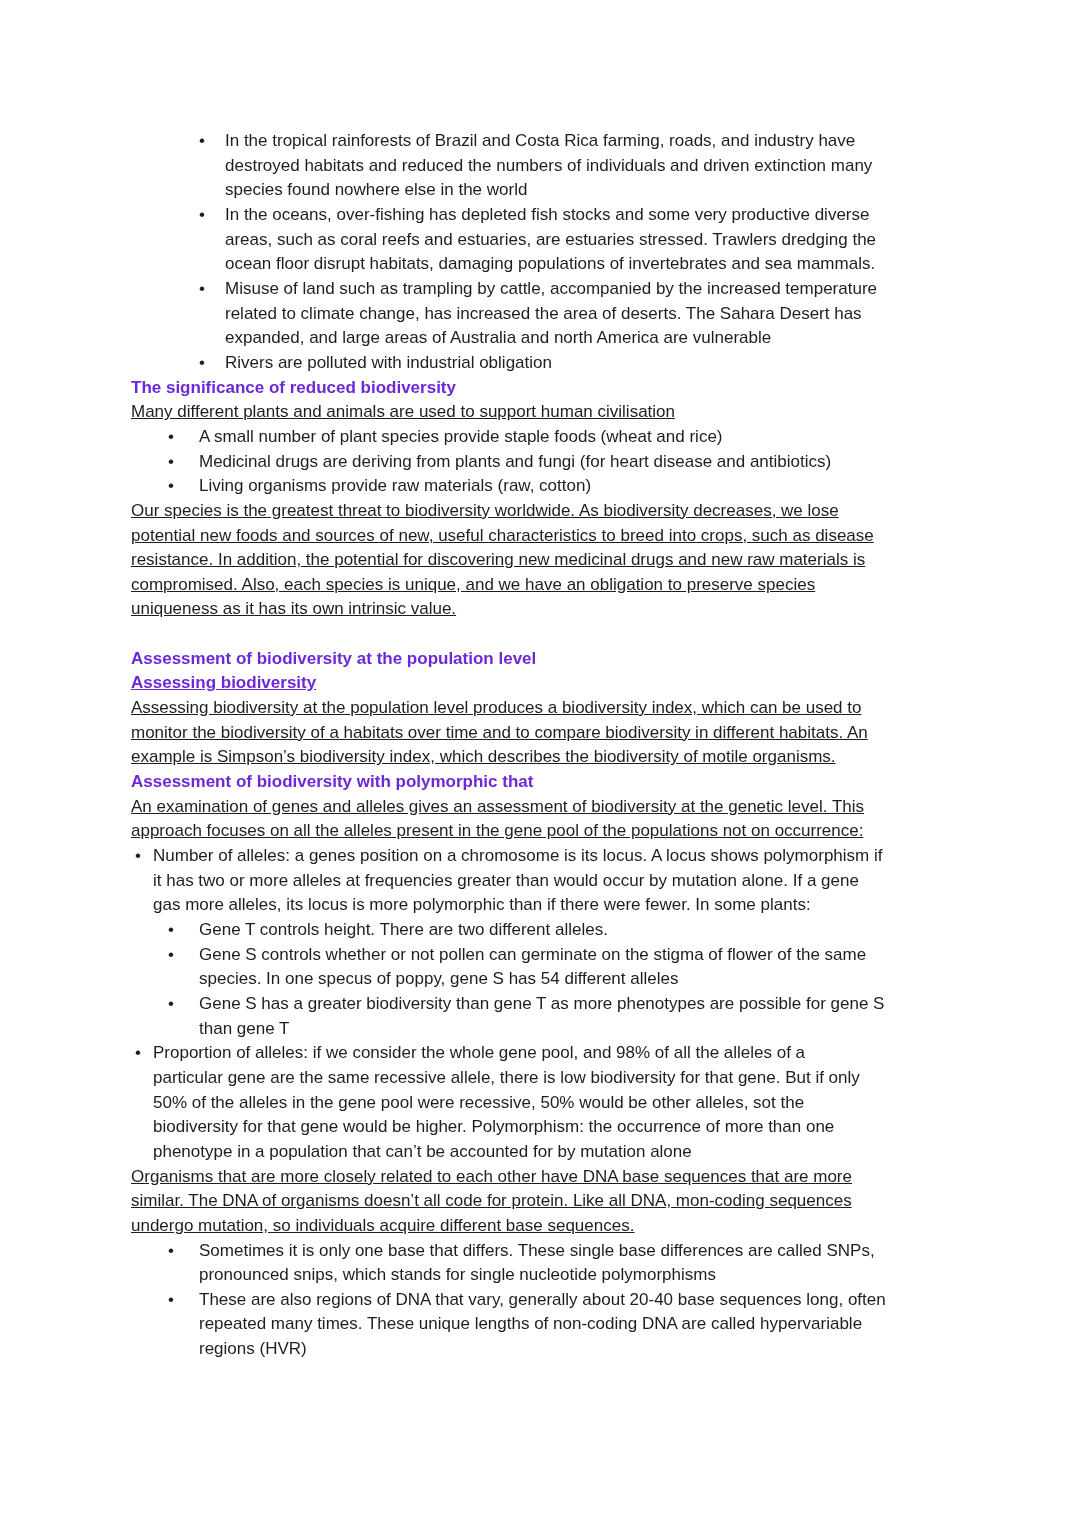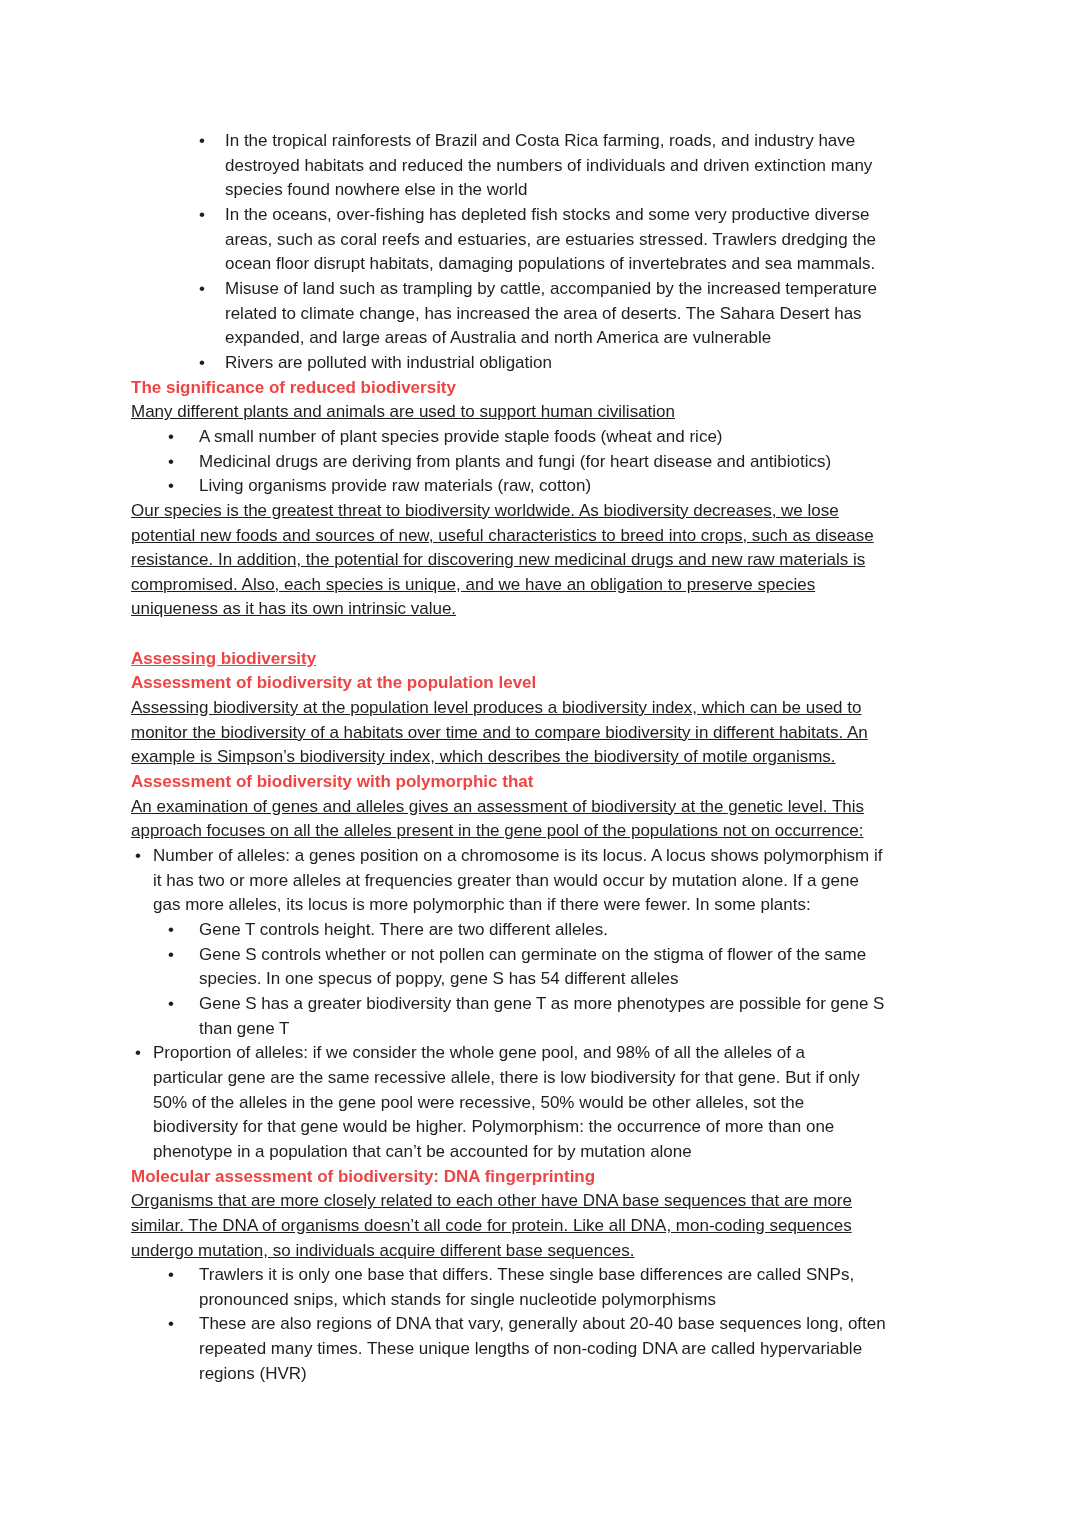--- a/index.html
+++ b/index.html
@@ -23,21 +23,21 @@
     left: 131px;
     top: 129px;
     width: 835px;
   }
   .para {
     white-space: pre-line;
     text-decoration: underline;
   }
   .heading {
     font-weight: 700;
-    color: #ef4444;
+    color: #6d28d9;
     white-space: pre-line;
   }
   .heading.underline {
     text-decoration: underline;
   }
   .bullet-row {
     display: flex;
     align-items: flex-start;
   }
   .bullet-row .marker {
@@ -96,22 +96,22 @@
       <div class="bullet-row lvl1">
         <span class="marker">•</span>
         <span class="text">Living organisms provide raw materials (raw, cotton)</span>
       </div>
       <div class="para">Our species is the greatest threat to biodiversity worldwide. As biodiversity decreases, we lose
 potential new foods and sources of new, useful characteristics to breed into crops, such as disease
 resistance. In addition, the potential for discovering new medicinal drugs and new raw materials is
 compromised. Also, each species is unique, and we have an obligation to preserve species
 uniqueness as it has its own intrinsic value.</div>
       <div class="spacer"></div>
+      <div class="heading">Assessment of biodiversity at the population level</div>
       <div class="heading underline">Assessing biodiversity</div>
-      <div class="heading">Assessment of biodiversity at the population level</div>
       <div class="para">Assessing biodiversity at the population level produces a biodiversity index, which can be used to
 monitor the biodiversity of a habitats over time and to compare biodiversity in different habitats. An
 example is Simpson’s biodiversity index, which describes the biodiversity of motile organisms.</div>
       <div class="heading">Assessment of biodiversity with polymorphic that</div>
       <div class="para">An examination of genes and alleles gives an assessment of biodiversity at the genetic level. This
 approach focuses on all the alleles present in the gene pool of the populations not on occurrence:</div>
       <div class="bullet-row lvl0">
         <span class="marker">•</span>
         <span class="text">Number of alleles: a genes position on a chromosome is its locus. A locus shows polymorphism if
 it has two or more alleles at frequencies greater than would occur by mutation alone. If a gene
@@ -132,27 +132,26 @@
 than gene T</span>
       </div>
       <div class="bullet-row lvl0">
         <span class="marker">•</span>
         <span class="text">Proportion of alleles: if we consider the whole gene pool, and 98% of all the alleles of a
 particular gene are the same recessive allele, there is low biodiversity for that gene. But if only
 50% of the alleles in the gene pool were recessive, 50% would be other alleles, sot the
 biodiversity for that gene would be higher. Polymorphism: the occurrence of more than one
 phenotype in a population that can’t be accounted for by mutation alone</span>
       </div>
-      <div class="heading">Molecular assessment of biodiversity: DNA fingerprinting</div>
       <div class="para">Organisms that are more closely related to each other have DNA base sequences that are more
 similar. The DNA of organisms doesn’t all code for protein. Like all DNA, mon-coding sequences
 undergo mutation, so individuals acquire different base sequences.</div>
       <div class="bullet-row lvl1">
         <span class="marker">•</span>
-        <span class="text">Trawlers it is only one base that differs. These single base differences are called SNPs,
+        <span class="text">Sometimes it is only one base that differs. These single base differences are called SNPs,
 pronounced snips, which stands for single nucleotide polymorphisms</span>
       </div>
       <div class="bullet-row lvl1">
         <span class="marker">•</span>
         <span class="text">These are also regions of DNA that vary, generally about 20-40 base sequences long, often
 repeated many times. These unique lengths of non-coding DNA are called hypervariable
 regions (HVR)</span>
       </div>
     </div>
 </div>

